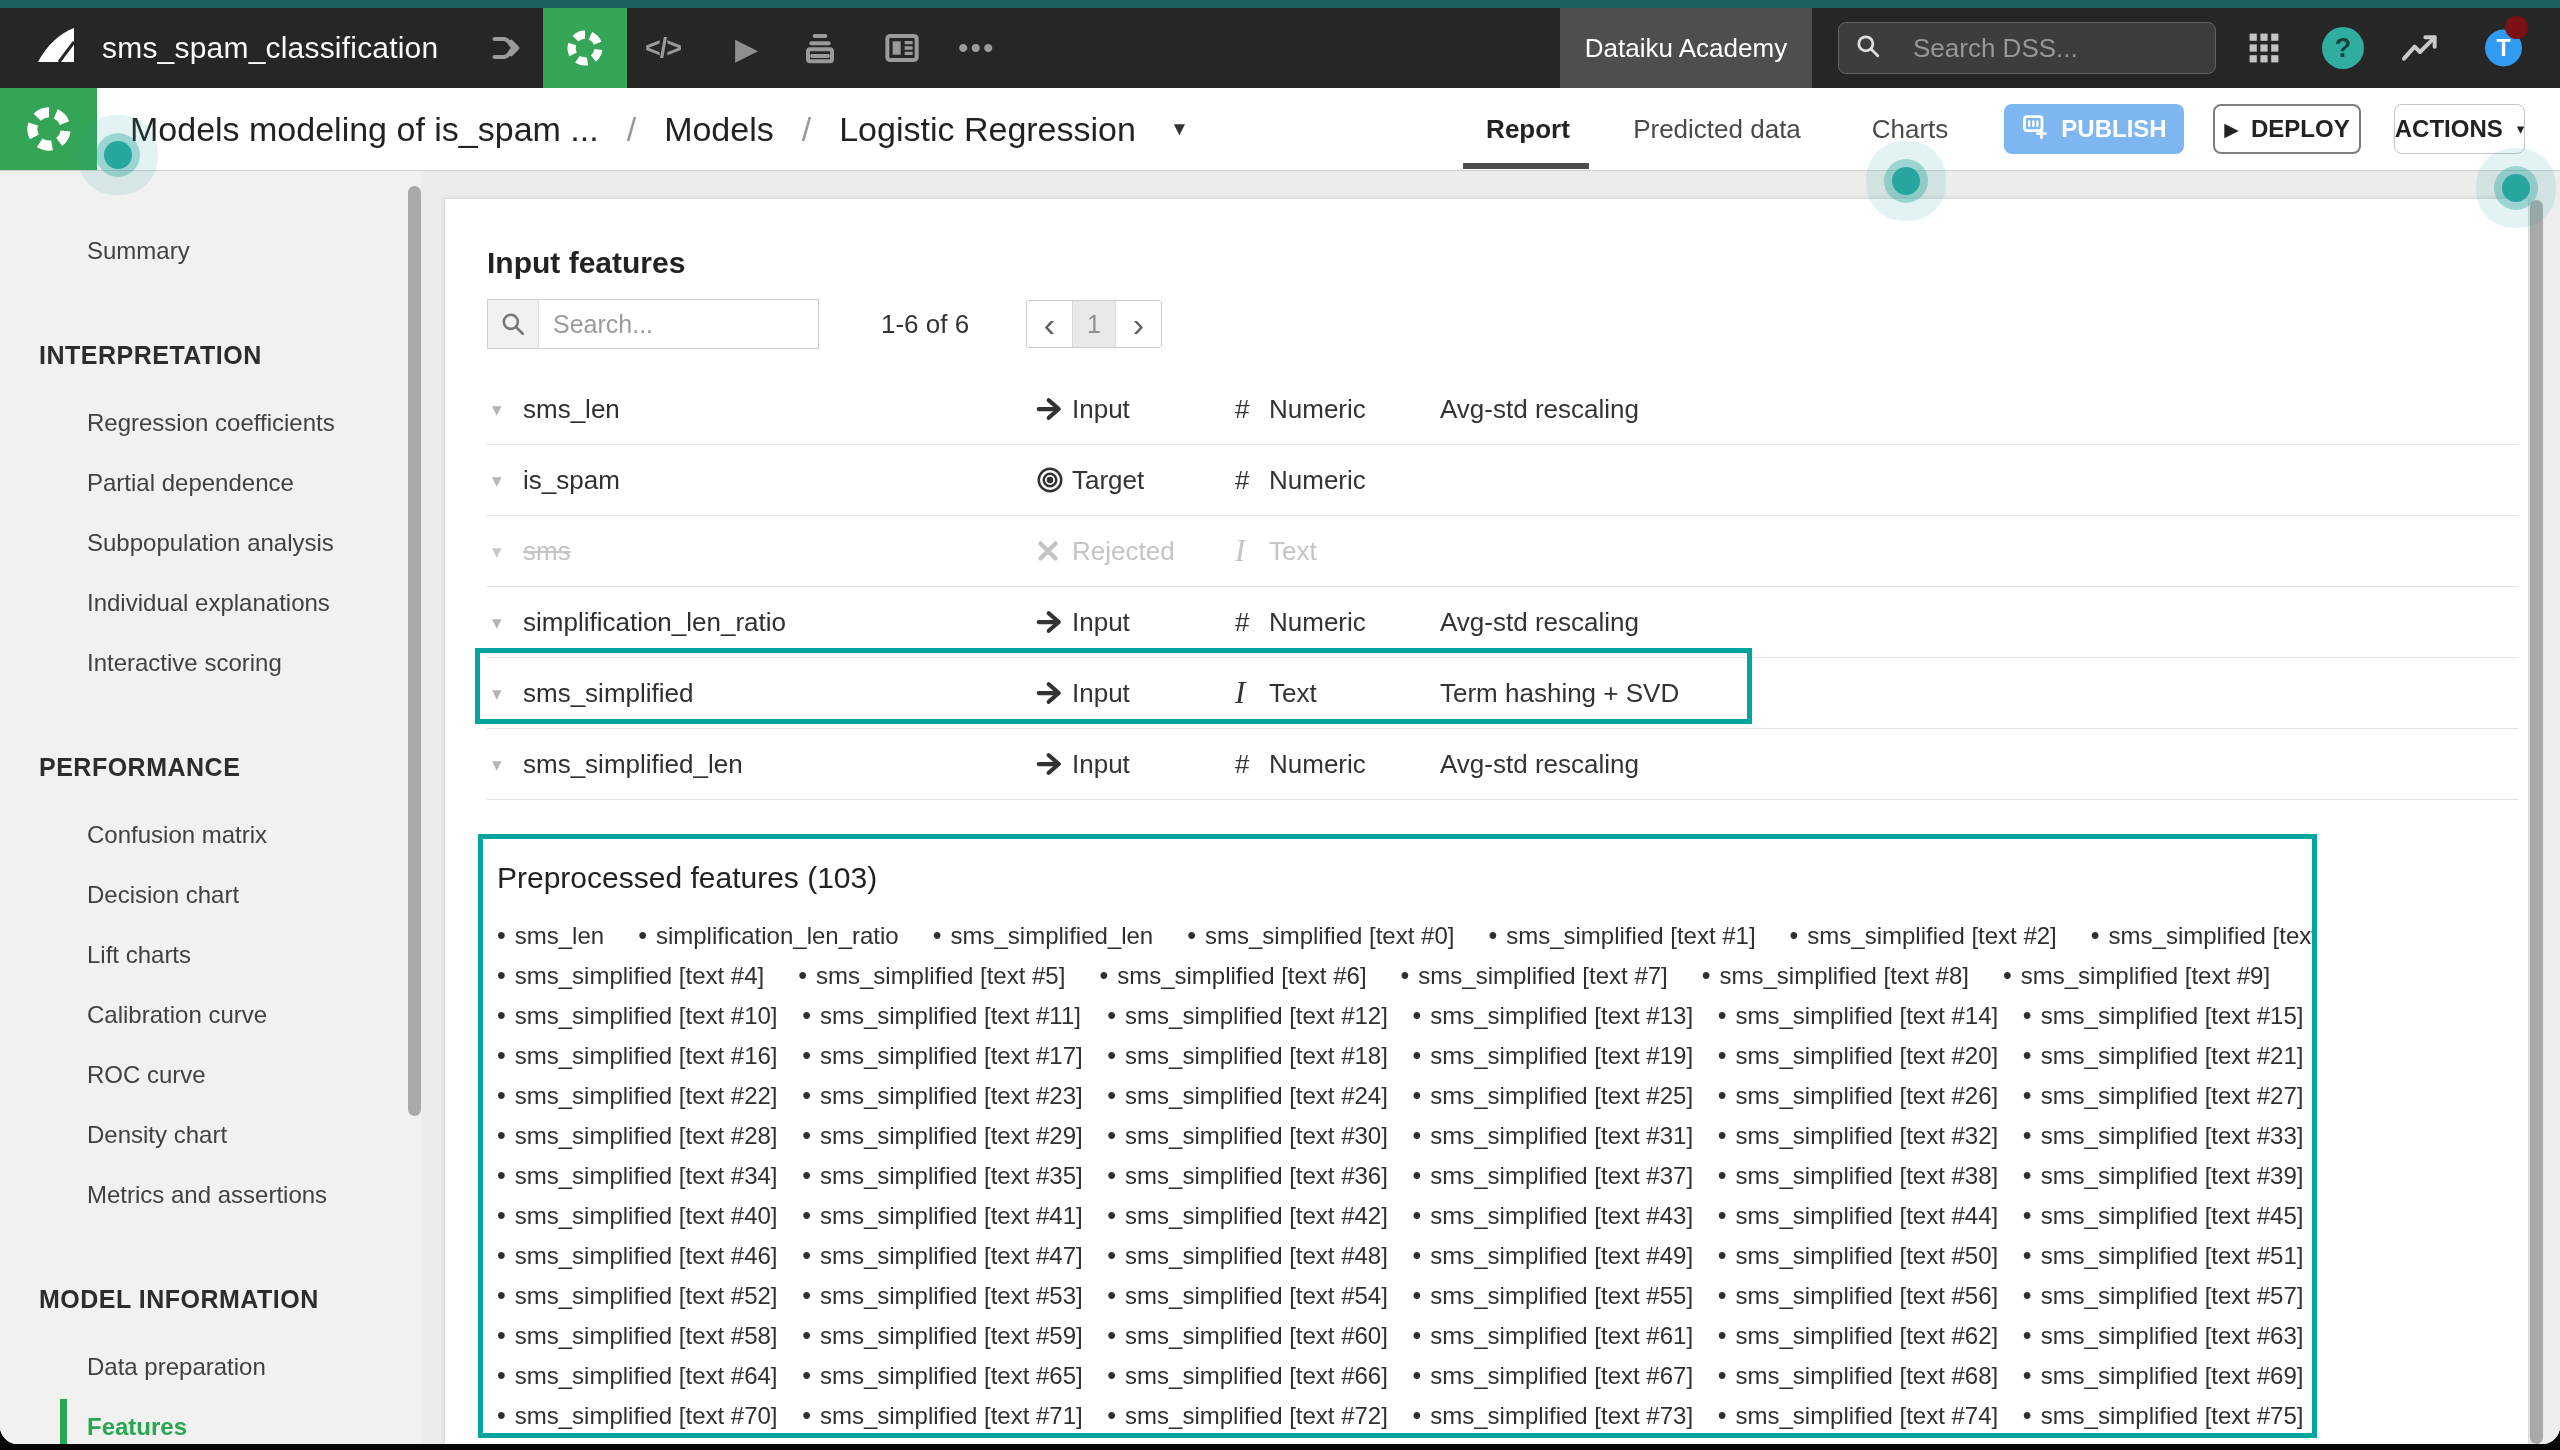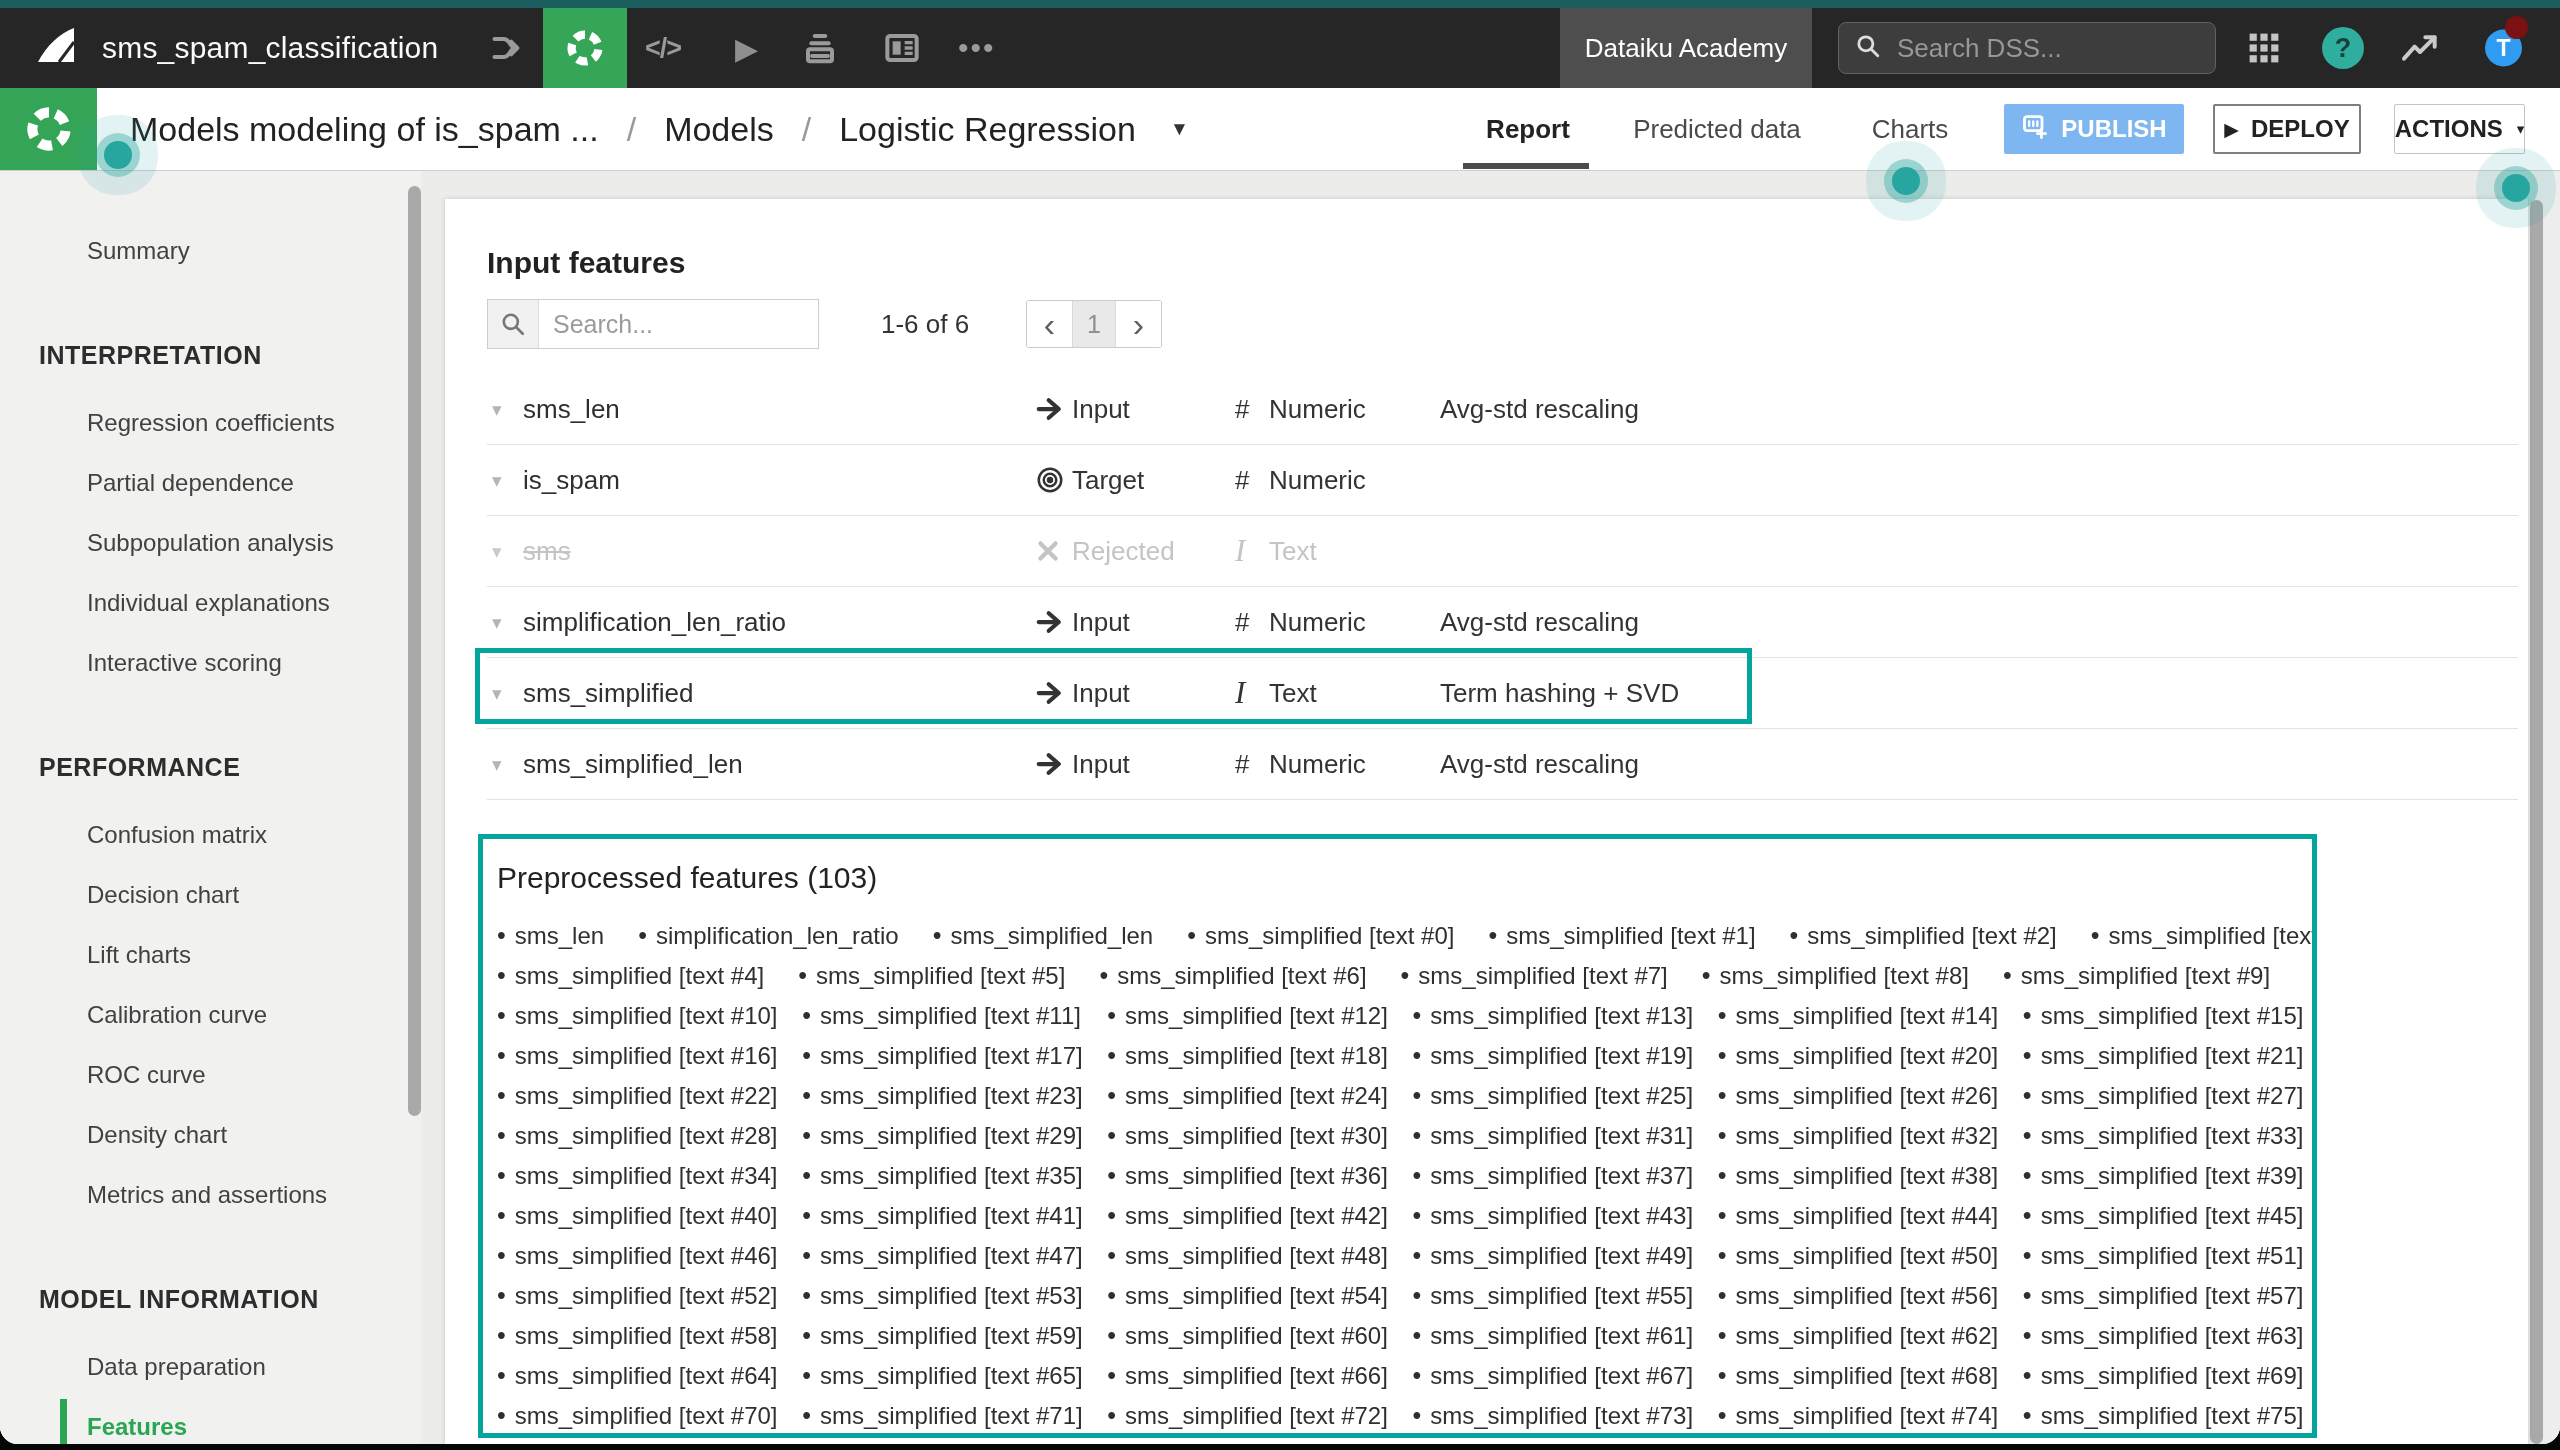--- a/index.html
+++ b/index.html
@@ -16,42 +16,42 @@
   .ic-flow{left:488px;}
   .lab-tile{position:absolute;left:543px;top:0;width:84px;height:80px;background:#35a657;display:flex;align-items:center;justify-content:center;}
   .ic-code{left:645px;font-size:27px;font-weight:bold;letter-spacing:-1px;}
   .ic-play{left:735px;font-size:30px;color:#8f8f8f;}
   .ic-jobs{left:800px;}
   .ic-dash{left:882px;}
   .ic-more{left:958px;font-size:30px;color:#9a9a9a;letter-spacing:2px;}
   .academy{position:absolute;left:1560px;top:0;width:252px;height:80px;background:#4e4e4e;color:#fff;
            font-size:26px;display:flex;align-items:center;justify-content:center;}
   .dss-search{position:absolute;left:1838px;top:14px;width:378px;height:52px;background:#3d3d3d;border:1px solid #626262;
-              border-radius:8px;display:flex;align-items:center;box-sizing:border-box;padding:0 16px;gap:14px;}
+              border-radius:8px;display:flex;align-items:center;box-sizing:border-box;padding:0 16px;gap:30px;}
   .dss-search input{background:transparent;border:0;outline:0;color:#cfcfcf;font-size:26px;width:100%;font-family:inherit;}
   .dss-search input::placeholder{color:#989898;}
   .ic-waffle{left:2246px;}
   .help-circle{left:2322px;width:42px;height:42px;border-radius:50%;background:#2fae9f;color:#15413c;
                font-size:27px;font-weight:bold;display:flex;align-items:center;justify-content:center;}
   .ic-trend{left:2400px;}
   .avatar{left:2485px;width:37px;height:37px;border-radius:50%;background:#2f9cf1;color:#fff;font-size:23px;font-weight:bold;
           display:flex;align-items:center;justify-content:center;}
   .notif-dot{position:absolute;left:2505px;top:8px;width:23px;height:23px;border-radius:50%;background:#7b1113;}
 
   
   .subheader{position:absolute;top:88px;left:0;width:2560px;height:82px;background:#fff;border-bottom:1px solid #cfcfcf;z-index:5;}
   .green-tile{position:absolute;left:0;top:0;width:97px;height:82px;background:#34a556;display:flex;align-items:center;justify-content:center;}
   .crumbs{position:absolute;left:130px;top:0;height:82px;display:flex;align-items:center;gap:28px;font-size:34px;color:#222;white-space:nowrap;}
   .crumbs .sep{color:#9a9a9a;}
   .crumb-caret{font-size:19px;color:#333;margin-left:6px;}
   .tab{position:absolute;top:50%;transform:translate(-50%,-50%);font-size:26px;color:#4a4a4a;}
   .tab.active{color:#232323;font-weight:bold;}
   .tab-underline{position:absolute;left:1463px;top:75px;width:126px;height:6px;background:#4c4c4c;}
   .btn{position:absolute;top:16px;height:50px;display:flex;align-items:center;justify-content:center;gap:12px;
-       font-size:24px;font-weight:bold;border-radius:2px;box-sizing:border-box;cursor:pointer;}
+       font-size:24px;font-weight:bold;border-radius:8px;box-sizing:border-box;cursor:pointer;}
   .btn-publish{left:2004px;width:180px;background:#7db6f1;color:#fff;}
   .btn-deploy{left:2213px;width:148px;background:#fff;border:2px solid #7e7e7e;color:#222;}
   .btn-actions{left:2394px;width:131px;background:#fff;border:1px solid #c4c4c4;color:#222;}
   .btn-actions .dd{font-size:15px;margin-left:2px;}
 
   
   .workspace{position:absolute;top:171px;left:0;width:2560px;height:1273px;background:#ececeb;}
   .sidebar{position:absolute;left:0;top:0;width:421px;height:100%;background:#f1f1f0;padding-top:50px;box-sizing:border-box;overflow:hidden;}
   .side-item{height:60px;line-height:60px;padding-left:87px;font-size:24px;color:#414141;position:relative;cursor:pointer;white-space:nowrap;}
   .side-header{margin-top:36px;height:76px;line-height:76px;padding-left:39px;font-size:25px;font-weight:bold;color:#2d2d2d;letter-spacing:.5px;}

